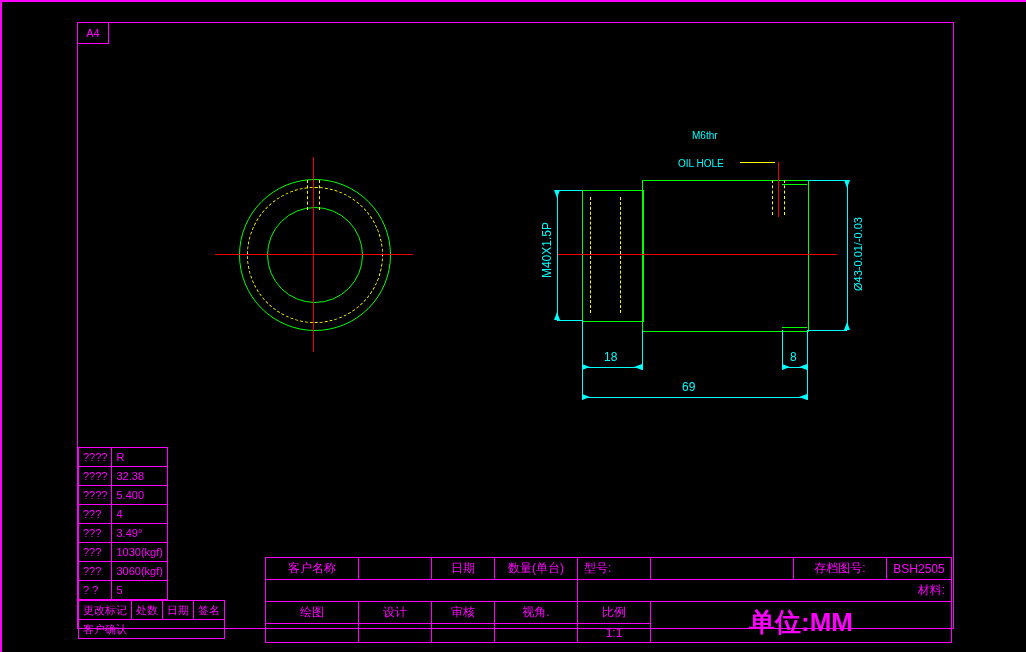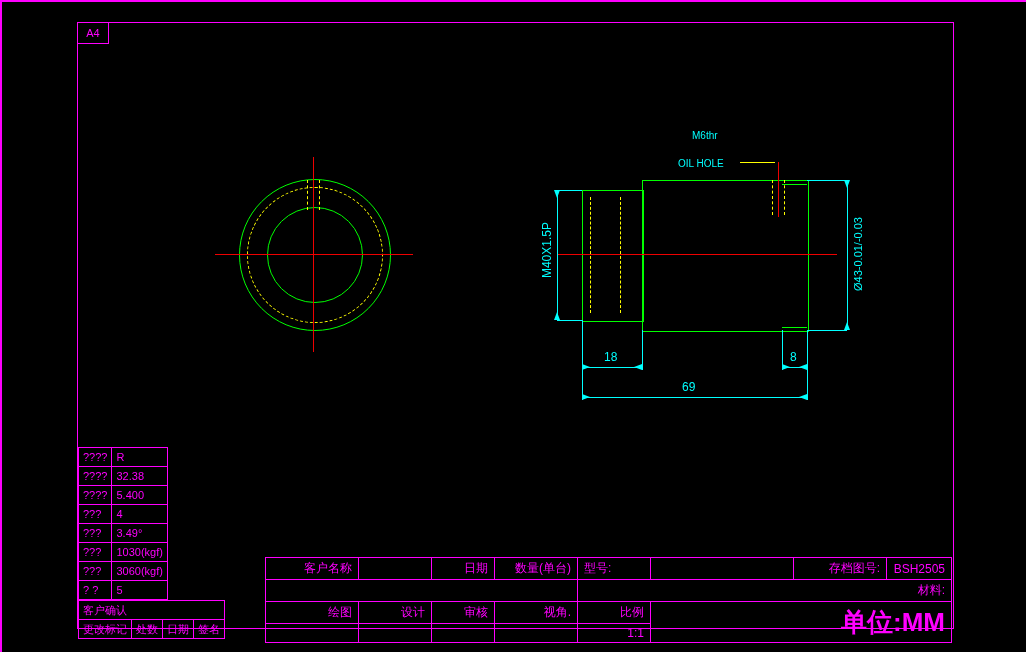--- a/index.html
+++ b/index.html
@@ -4,21 +4,21 @@
 <style>
 body{margin:0;background:#000;font-family:Arial,sans-serif}
 .canvas{position:relative;width:1026px;height:652px;background:#000;border:2px solid #f0f}
 .outer-border{position:absolute;left:75px;top:20px;width:875px;height:605px;border:1px solid #f0f}
 .a4-box{position:absolute;left:75px;top:20px;width:30px;height:20px;border:1px solid #f0f;color:#f0f;font-size:11px;text-align:center;line-height:20px}
 .label{position:absolute;color:#0ff;font-size:10px}
 .dim-label{position:absolute;color:#0ff;font-size:12px}
 .tbl{position:absolute;border-collapse:collapse}
 .tbl td{border:1px solid #f0f;color:#f0f;font-size:11px;padding:1px 4px;height:16px}
 .title-block{position:absolute;left:263px;top:555px;width:687px;height:70px}
-.title-block td{border:1px solid #f0f;color:#f0f;font-size:12px;text-align:right;padding:2px 6px}
+.title-block td{border:1px solid #f0f;color:#f0f;font-size:12px;text-align:center;padding:2px 6px}
 .unit{color:#f0f;font-size:26px;font-weight:bold}
 .circle{position:absolute;border-radius:50%}
 .line{position:absolute;background:#0ff}
 .hline{height:1px}
 .vline{width:1px}
 .red-line{position:absolute;background:#e00}
 .dashed-y{position:absolute;border-left:1px dashed #ff0;width:0}
 .green{border:1px solid #0f0}
 .yellow-line{position:absolute;background:#ff0;height:1px}
 .arrow-r{position:absolute;width:0;height:0;border-top:3px solid transparent;border-bottom:3px solid transparent;border-left:8px solid #0ff}
@@ -127,28 +127,28 @@
         <tr>
           <td>?  ?</td>
           <td>5</td>
         </tr>
       </tbody>
   </table>
 
   <table class="tbl" style="left:76px;top:598px">
     <tbody>
         <tr>
-          <td colspan="4">客户确认</td>
-        </tr>
-    <tr>
       <td>更改标记</td>
       <td>处数</td>
       <td>日期</td>
       <td>签名</td>
     </tr>
+    <tr>
+          <td colspan="4">客户确认</td>
+        </tr>
   </tbody>
     </table>
 
   <div class="title-block">
     <table style="border-collapse:collapse;width:100%">
       <tbody>
           <tr>
         <td style="width:80px">客户名称</td>
         <td style="width:60px"></td>
         <td style="width:50px">日期</td>

